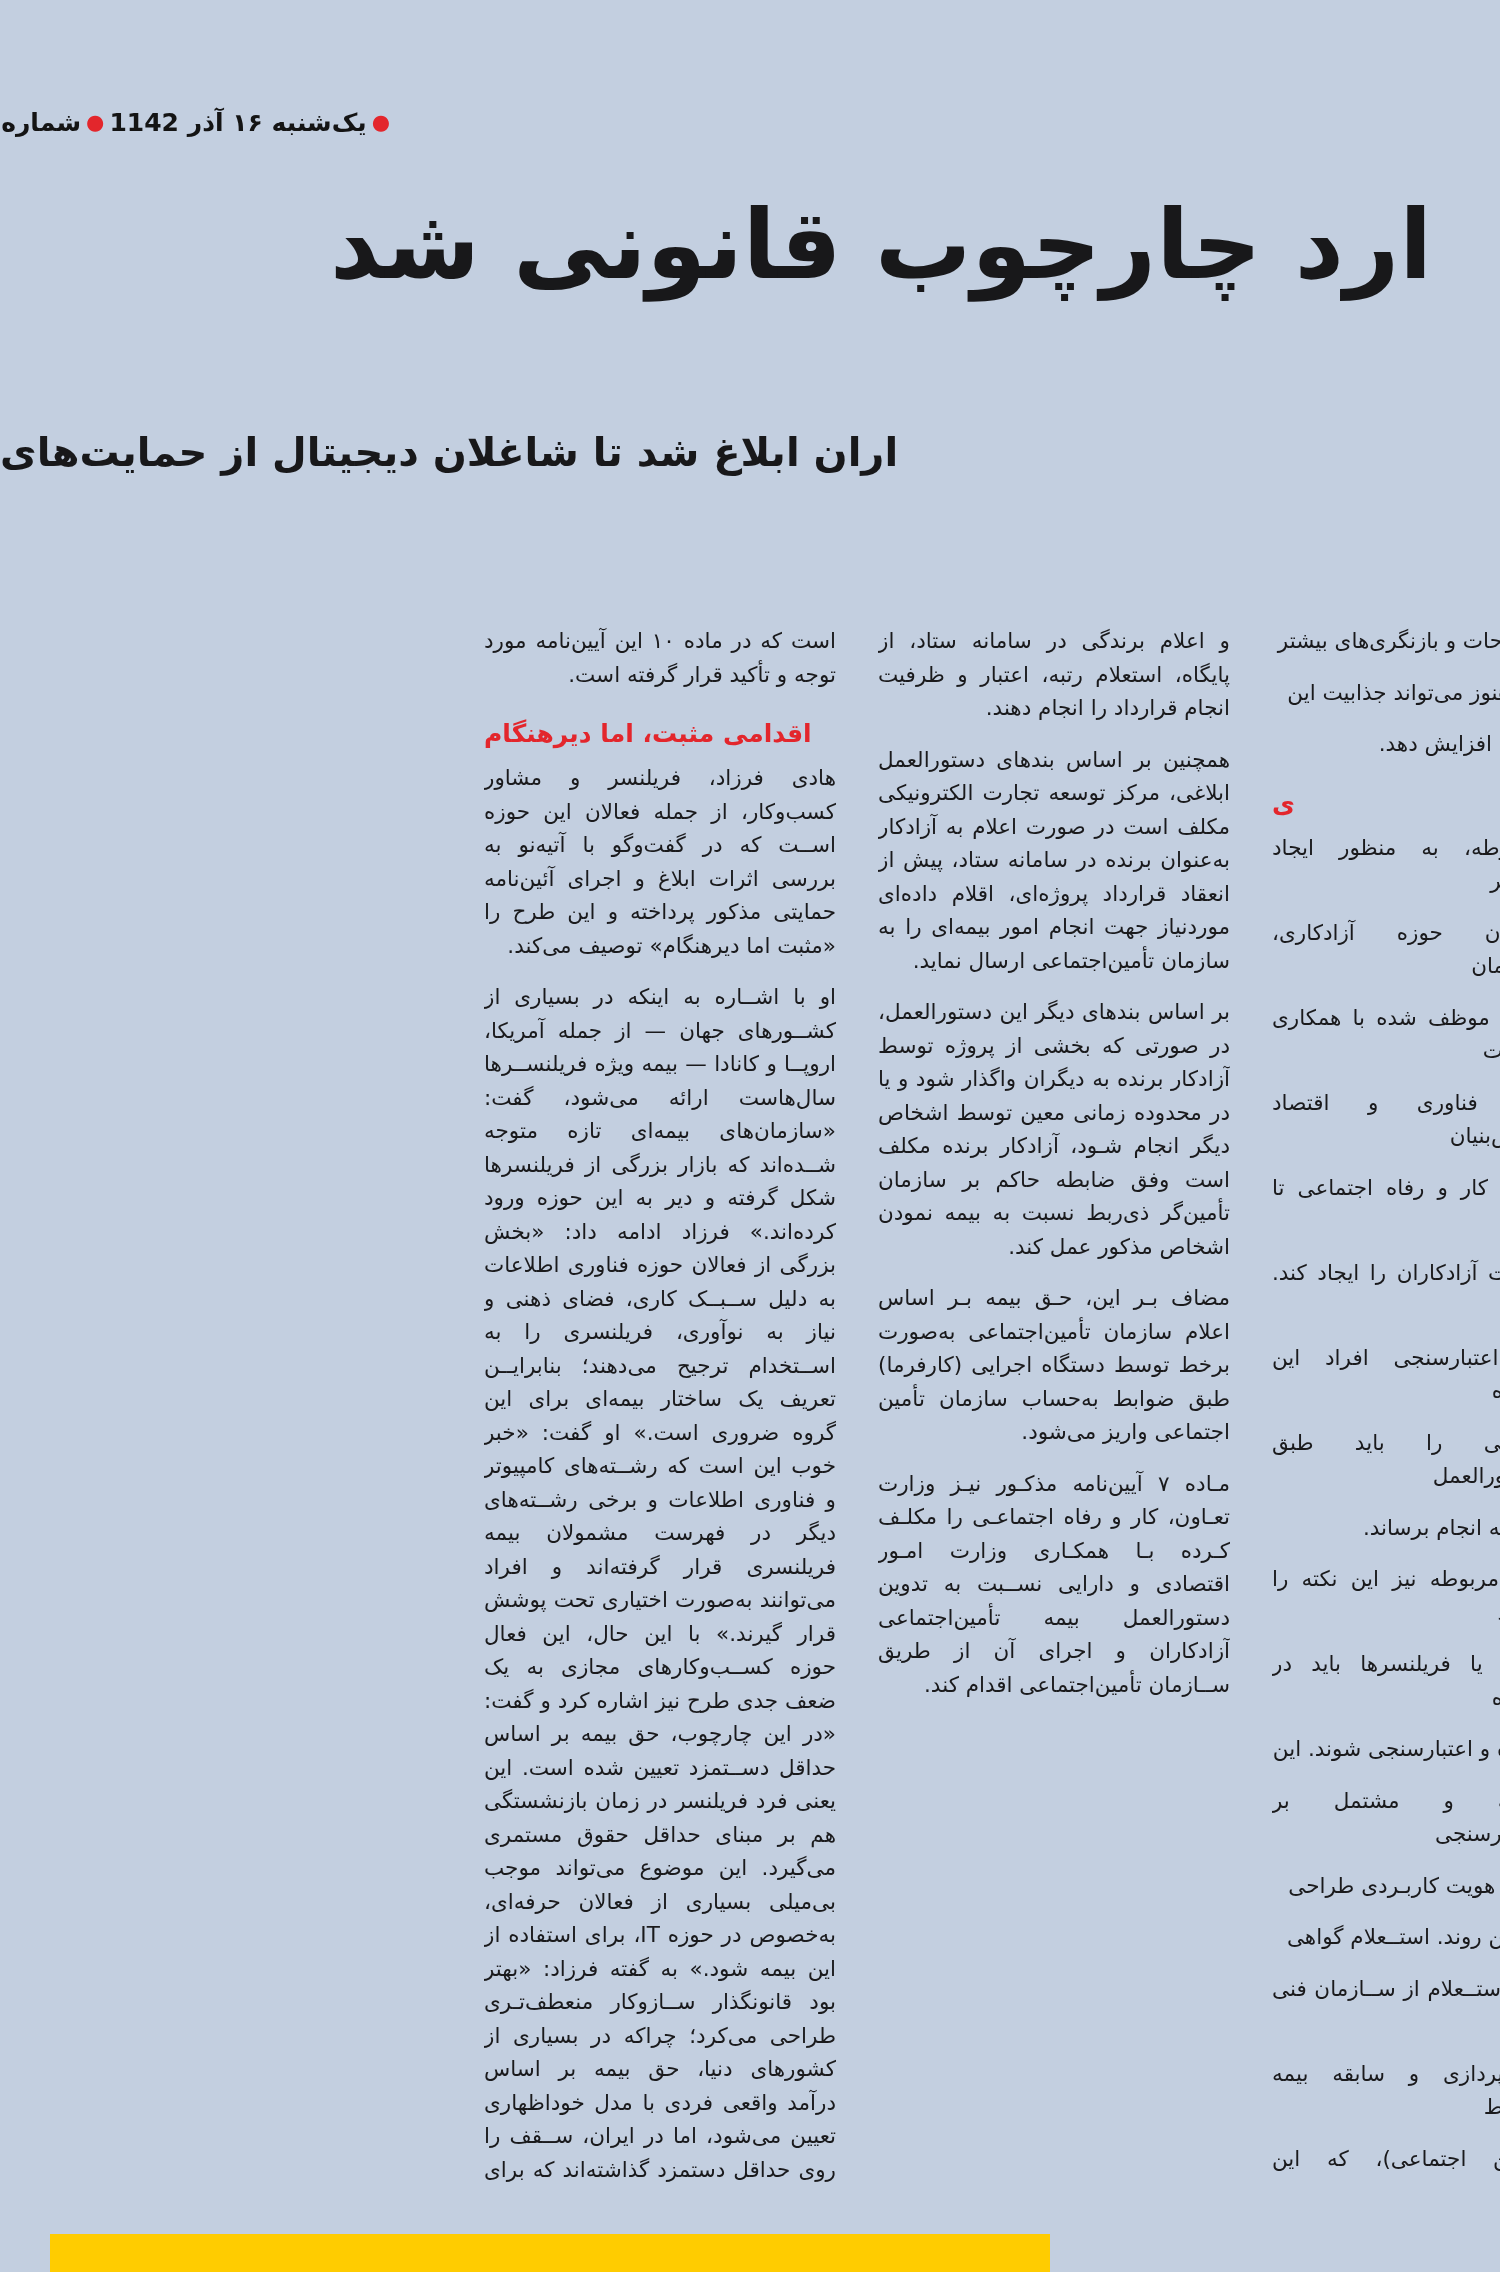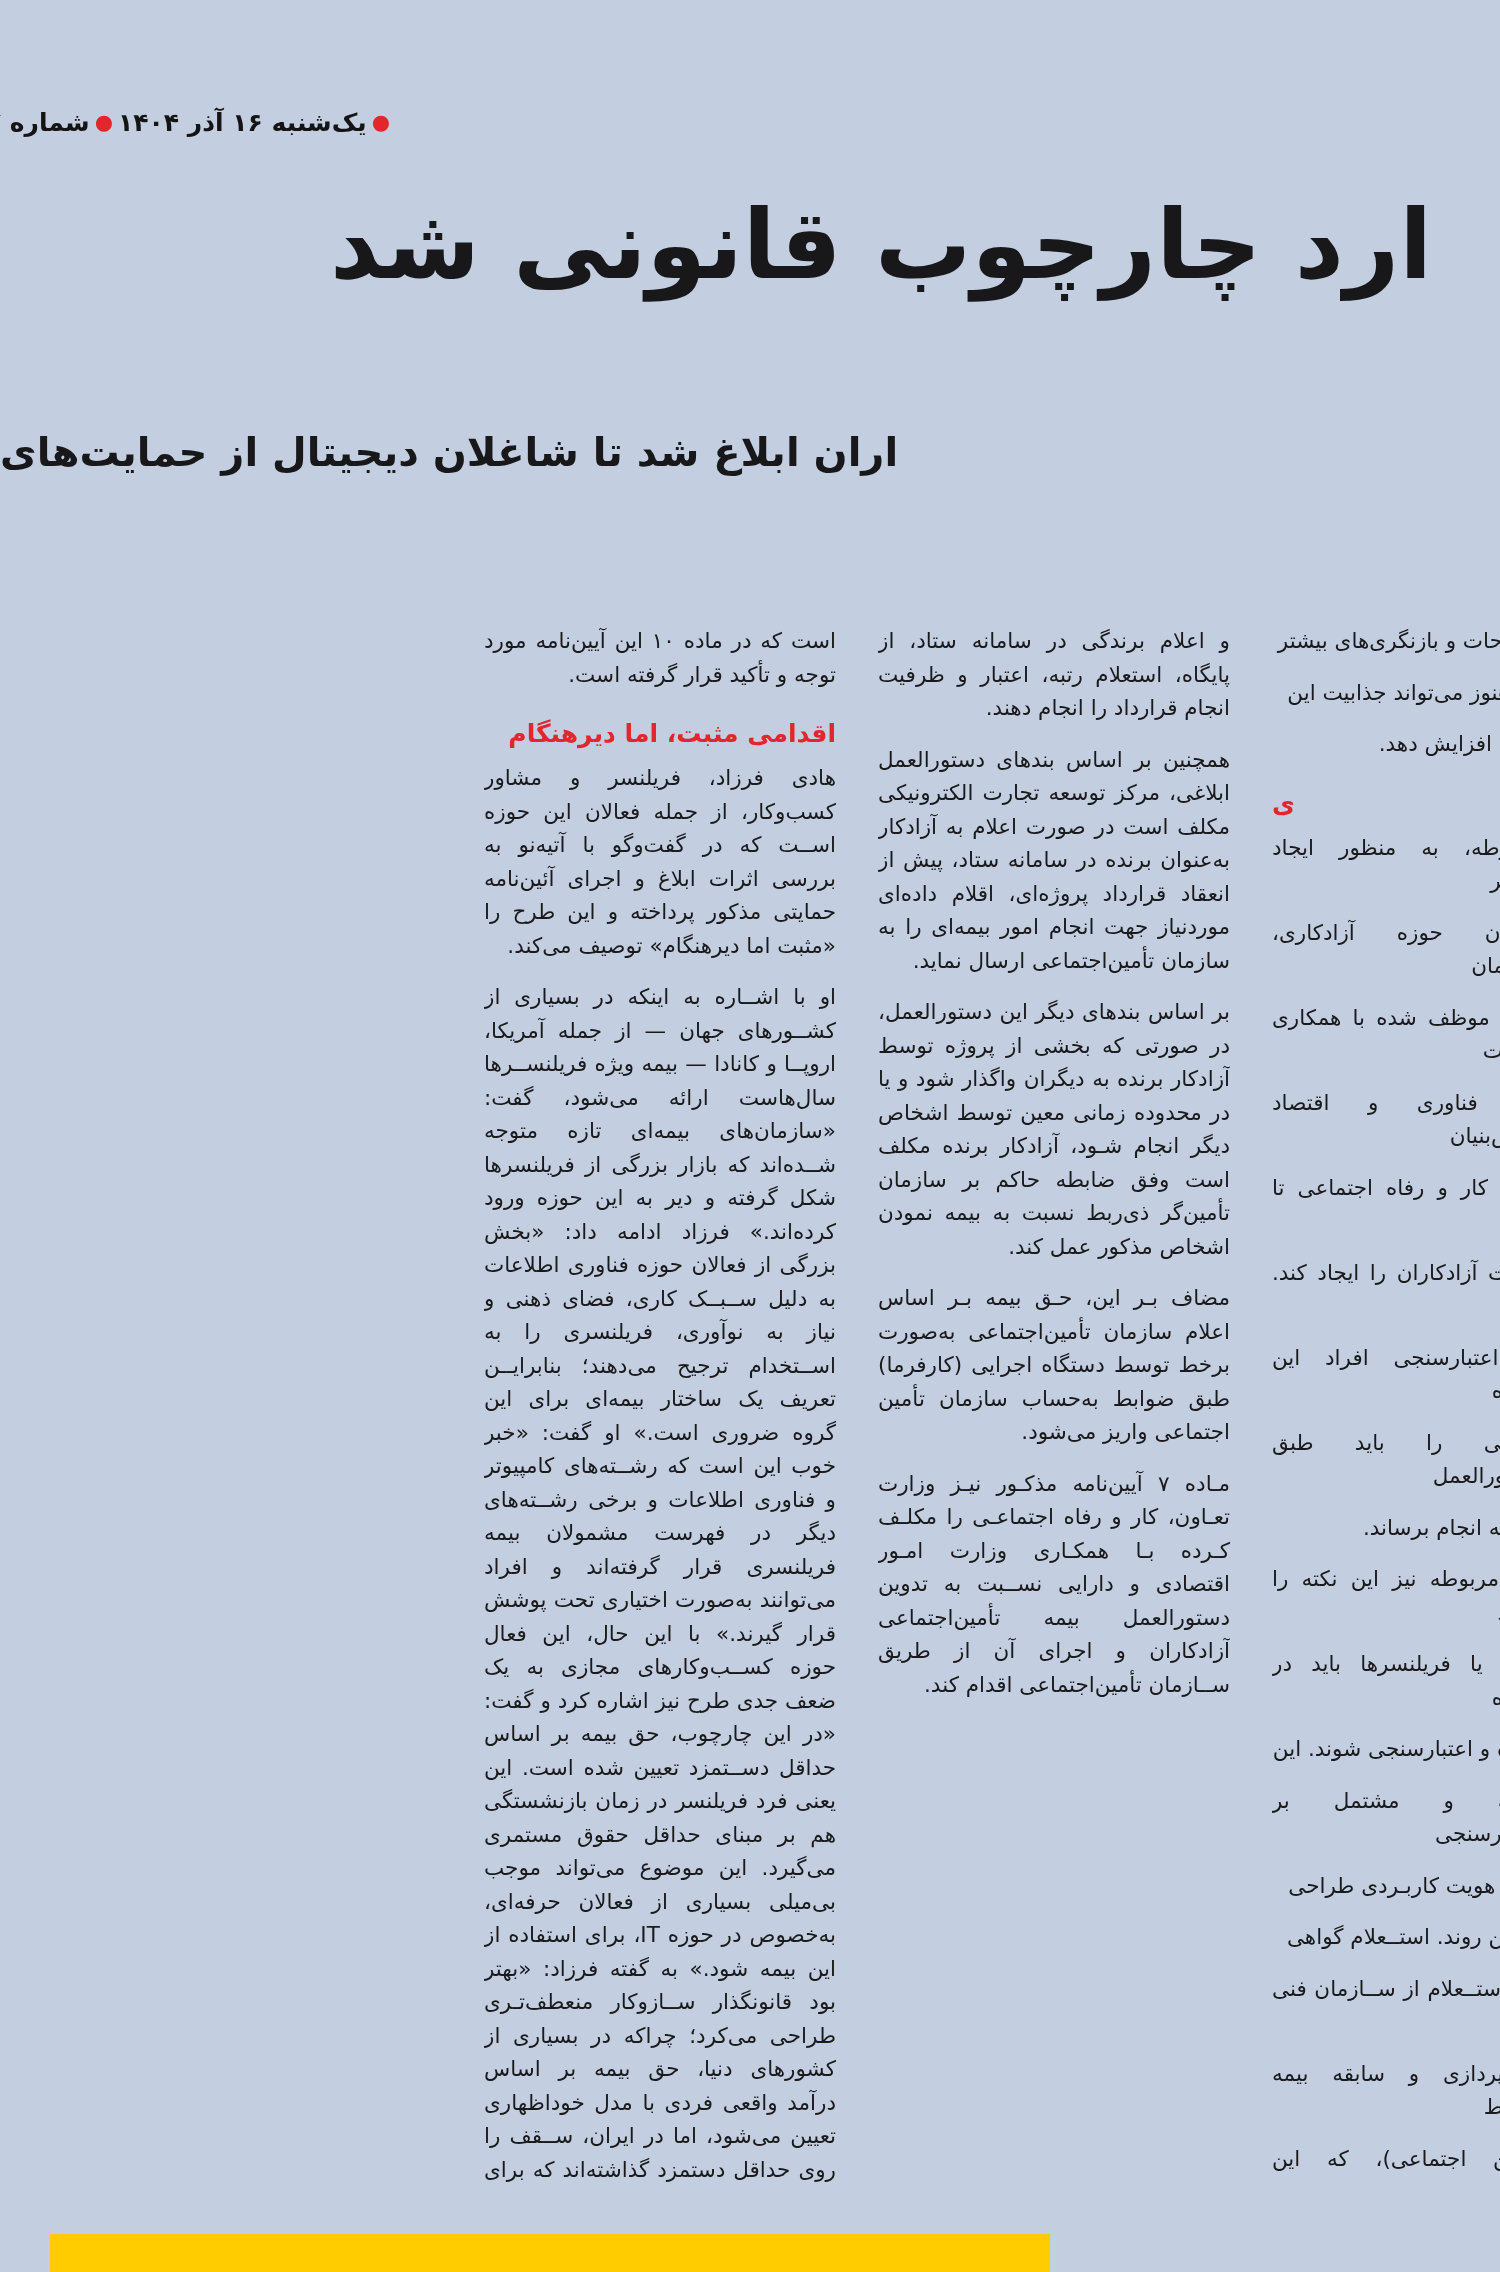--- a/index.html
+++ b/index.html
@@ -114,21 +114,21 @@
     text-align: justify;
     text-justify: inter-word;
   }
 
   .sec-head {
     color: #e3262c;
     font-weight: bold;
     font-size: 25px;
     line-height: 34px;
     margin: 26px 0 10px 0;
-    text-align: right;
+    text-align: left;
   }
   .sec-head.clipped { text-align: left; white-space: nowrap; }
 
   
   .yellow-bar {
     position: absolute;
     left: 50px;
     bottom: 0;
     width: 1000px;
     height: 38px;
@@ -144,21 +144,21 @@
 </style>
 </head>
 <body>
 
 <div class="page">
 
   <div class="dateline">
     <span class="sep" data-bind="masthead.separator">●</span><span class="dl-piece" data-bind="masthead.weekday">یک‌شنبه</span>
     <span class="dl-piece" data-bind="masthead.day">۱۶</span>
     <span class="dl-piece" data-bind="masthead.month">آذر</span>
-    <span class="dl-piece" data-bind="masthead.year">۱۴۰۴</span><span class="sep" data-bind="masthead.separator">●</span><span class="dl-piece" data-bind="masthead.issue_label">شماره</span>
+    <span class="dl-piece" data-bind="masthead.year">1142</span><span class="sep" data-bind="masthead.separator">●</span><span class="dl-piece" data-bind="masthead.issue_label">شماره</span>
     <span class="dl-piece" data-bind="masthead.issue_number">۵۰۷</span>
   </div>
 
   <div class="headline-wrap">
     <div class="headline" data-bind="headline.text">ارد چارچوب قانونی شد</div>
   </div>
 
   <div class="subheadline" data-bind="subheadline.text">اران ابلاغ شد تا شاغلان دیجیتال از حمایت‌های</div>
 
   <div class="columns">

